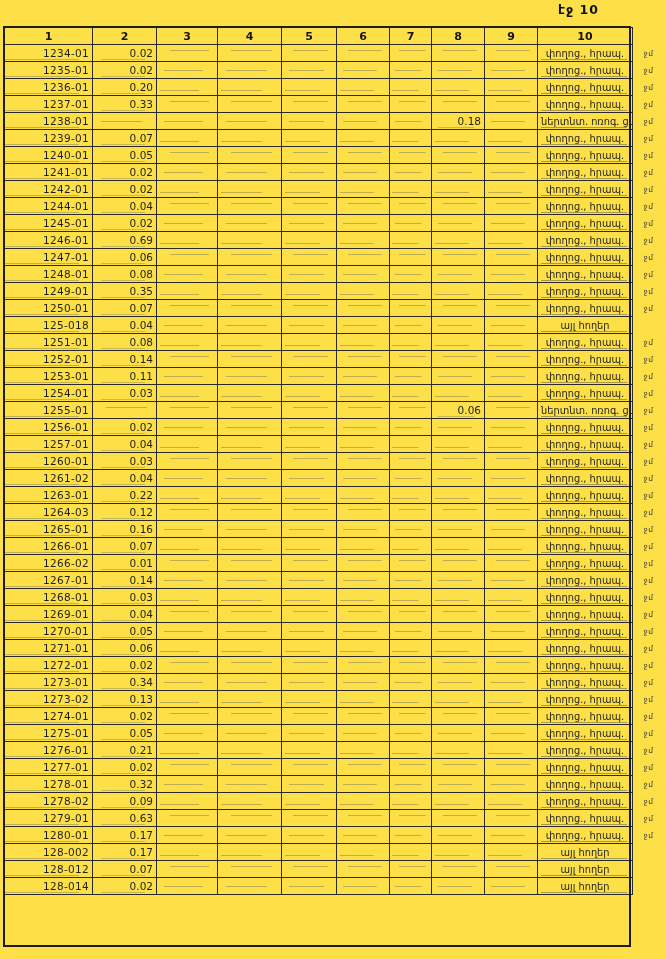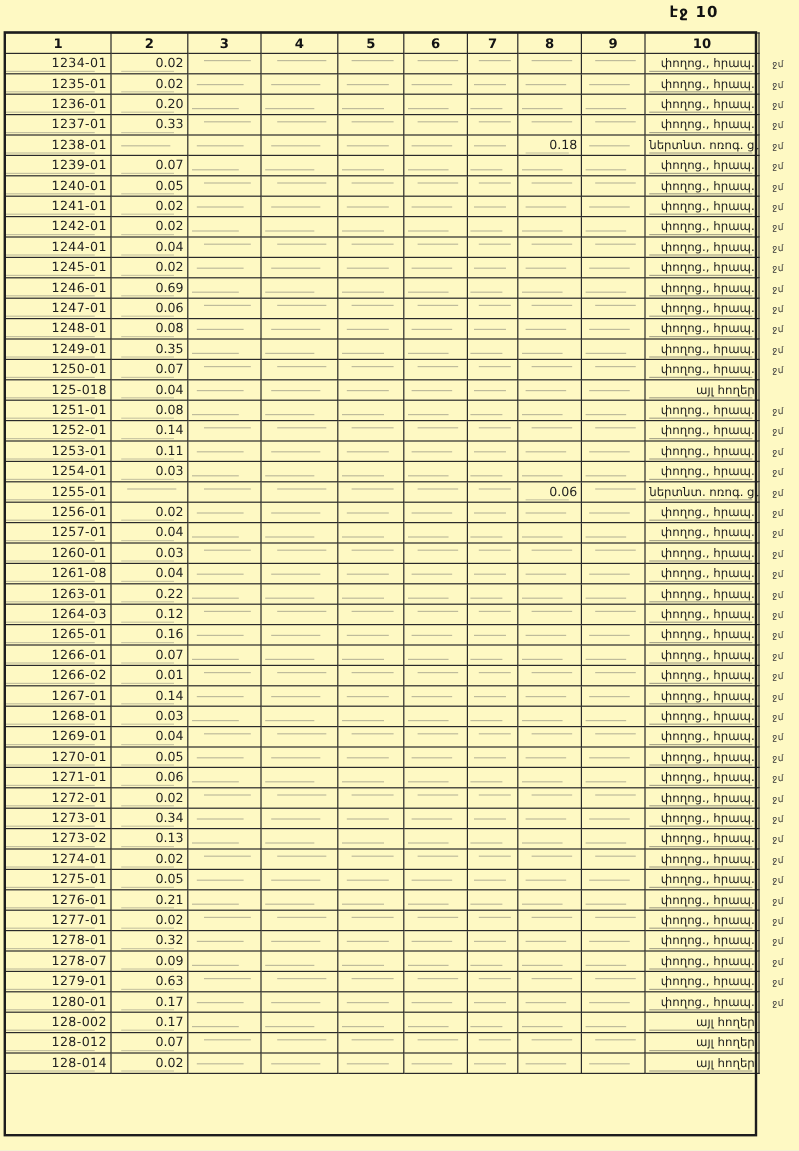--- a/index.html
+++ b/index.html
@@ -1,18 +1,18 @@
 <!DOCTYPE html>
 <html><head>
 <meta charset="utf-8">
 <style>
   html,body{margin:0;padding:0;background:#e8e8e6;}
   .page{
     position:relative;width:666px;height:959px;margin:0 auto;
-    background:#fef9c3;
+    background:#fde047;
     font-family:"DejaVu Sans",sans-serif;
     color:#1f1f1f;overflow:hidden;
   }
   .page-label{
     position:absolute;top:2px;left:558px;
     font-size:12.5px;font-weight:bold;letter-spacing:1px;color:#111;
   }
   .table-wrap{position:absolute;left:4px;top:27px;}
   table.grid{border-collapse:collapse;table-layout:fixed;width:658px;}
   .grid th,.grid td{
@@ -25,21 +25,21 @@
   .grid th.margin,.grid td.margin{
     border:none;background:transparent;padding-left:5px;
     font-size:7.5px;color:#3a3a3a;text-align:center;letter-spacing:.5px;
   }
   td.cid{text-align:right;font-size:10.5px;letter-spacing:.3px;
     background-image:linear-gradient(to right,rgba(90,90,90,.35),rgba(90,90,90,.35));
     background-repeat:no-repeat;background-size:85% 1px;background-position:2% 96%;}
   td.cnum{text-align:right;
     background-image:linear-gradient(to right,rgba(90,90,90,.3),rgba(90,90,90,.3));
     background-repeat:no-repeat;background-size:70% 1px;background-position:40% 92%;}
-  td.cland{text-align:right;font-size:9.8px;
+  td.cland{text-align:center;font-size:9.8px;
     background-image:linear-gradient(to right,rgba(70,70,70,.45),rgba(70,70,70,.45));
     background-repeat:no-repeat;background-size:92% 1px;background-position:3px 94%;}
   td.empty{
     background-image:linear-gradient(to right,rgba(95,95,95,.4),rgba(95,95,95,.4));
     background-repeat:no-repeat;background-size:65% 1px;
   }
   tr:nth-child(3n)   td.empty{background-position:15% 72%;}
   tr:nth-child(3n+1) td.empty{background-position:60% 34%;}
   tr:nth-child(3n+2) td.empty{background-position:35% 55%;}
   .frame{
@@ -404,21 +404,21 @@
             <td class="empty"></td>
             <td class="empty"></td>
             <td class="empty"></td>
             <td class="empty"></td>
             <td class="empty"></td>
             <td class="empty"></td>
             <td class="cland">փողոց., հրապ.</td>
             <td class="margin">ջմ</td>
           </tr>
           <tr>
-            <td class="cid">1261-08</td>
+            <td class="cid">1261-02</td>
             <td class="cnum">0.04</td>
             <td class="empty"></td>
             <td class="empty"></td>
             <td class="empty"></td>
             <td class="empty"></td>
             <td class="empty"></td>
             <td class="empty"></td>
             <td class="empty"></td>
             <td class="cland">փողոց., հրապ.</td>
             <td class="margin">ջմ</td>
@@ -651,21 +651,21 @@
             <td class="empty"></td>
             <td class="empty"></td>
             <td class="empty"></td>
             <td class="empty"></td>
             <td class="empty"></td>
             <td class="empty"></td>
             <td class="cland">փողոց., հրապ.</td>
             <td class="margin">ջմ</td>
           </tr>
           <tr>
-            <td class="cid">1278-07</td>
+            <td class="cid">1278-02</td>
             <td class="cnum">0.09</td>
             <td class="empty"></td>
             <td class="empty"></td>
             <td class="empty"></td>
             <td class="empty"></td>
             <td class="empty"></td>
             <td class="empty"></td>
             <td class="empty"></td>
             <td class="cland">փողոց., հրապ.</td>
             <td class="margin">ջմ</td>

